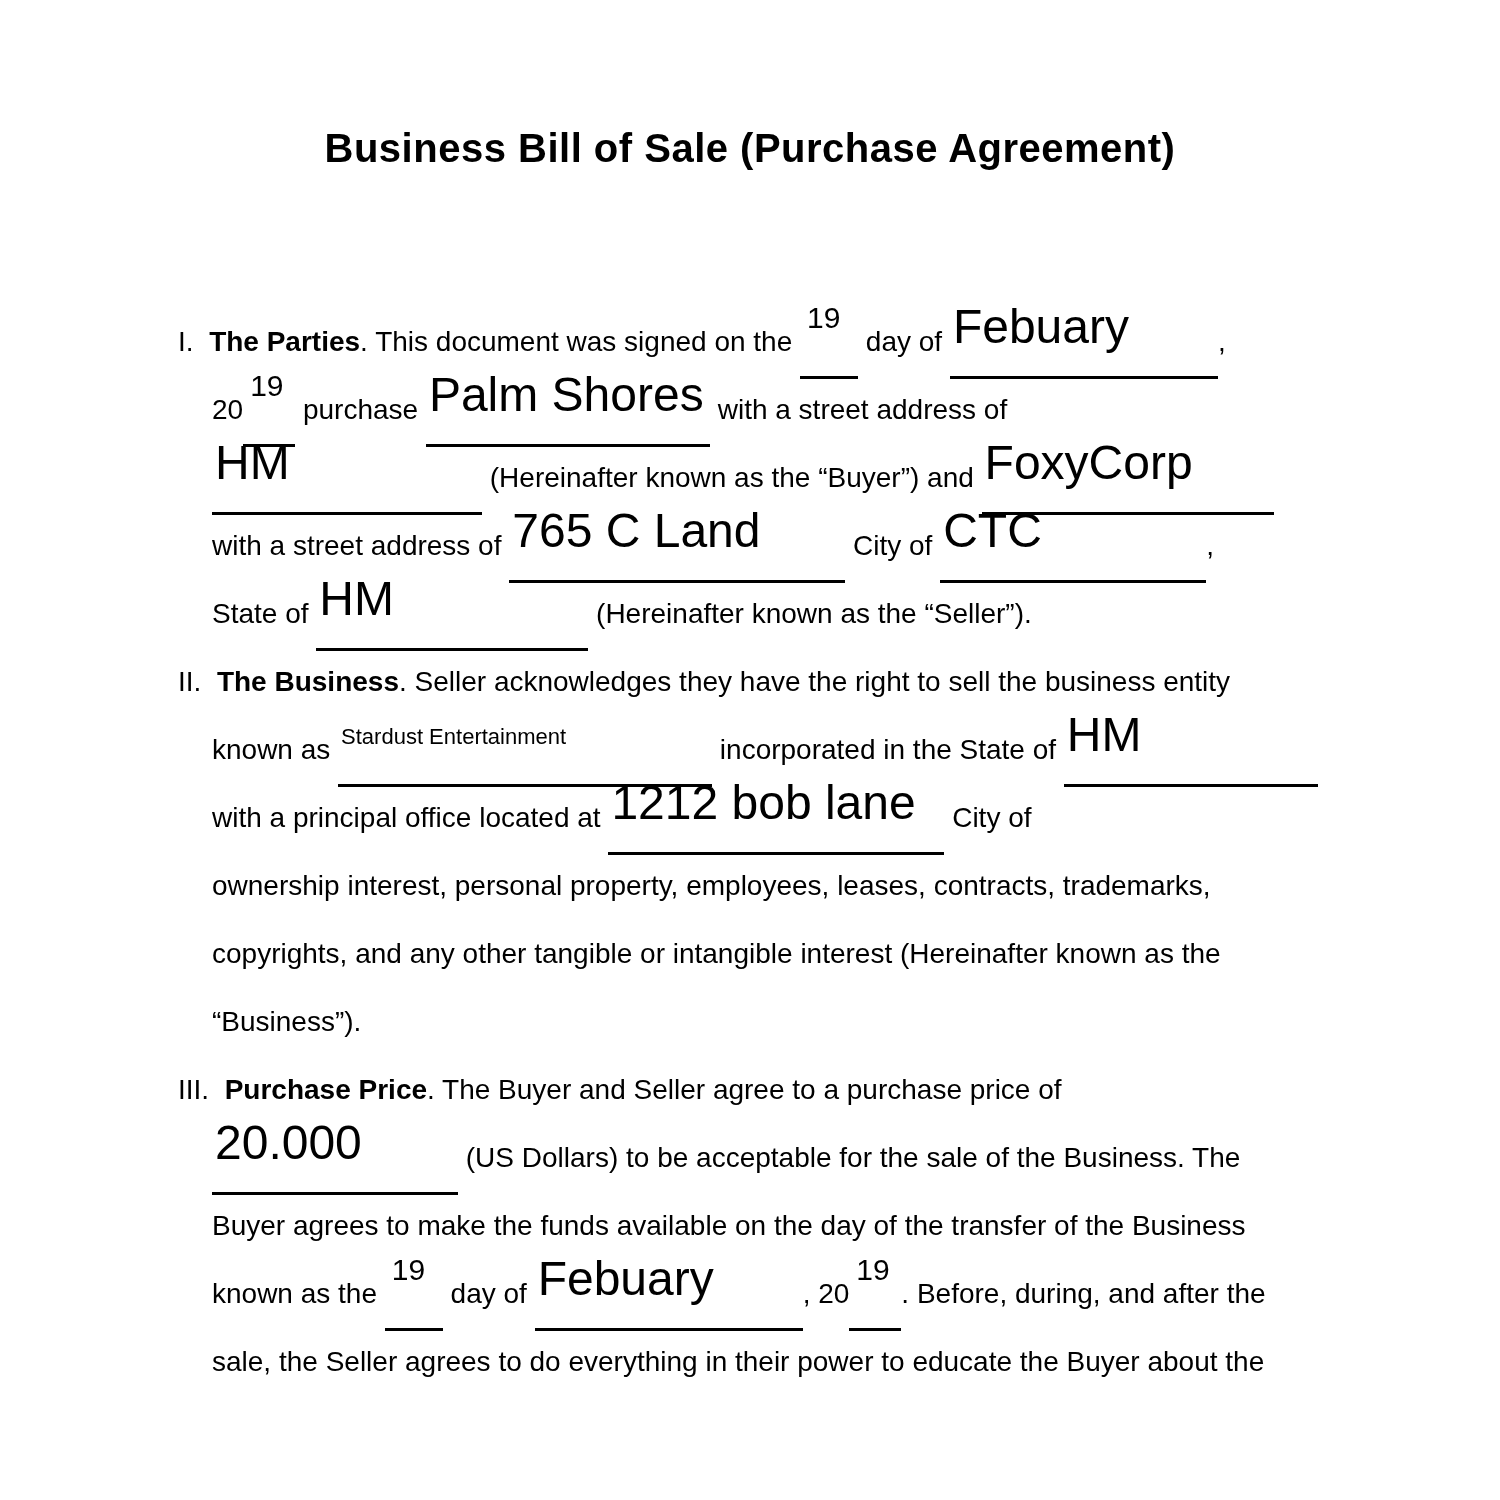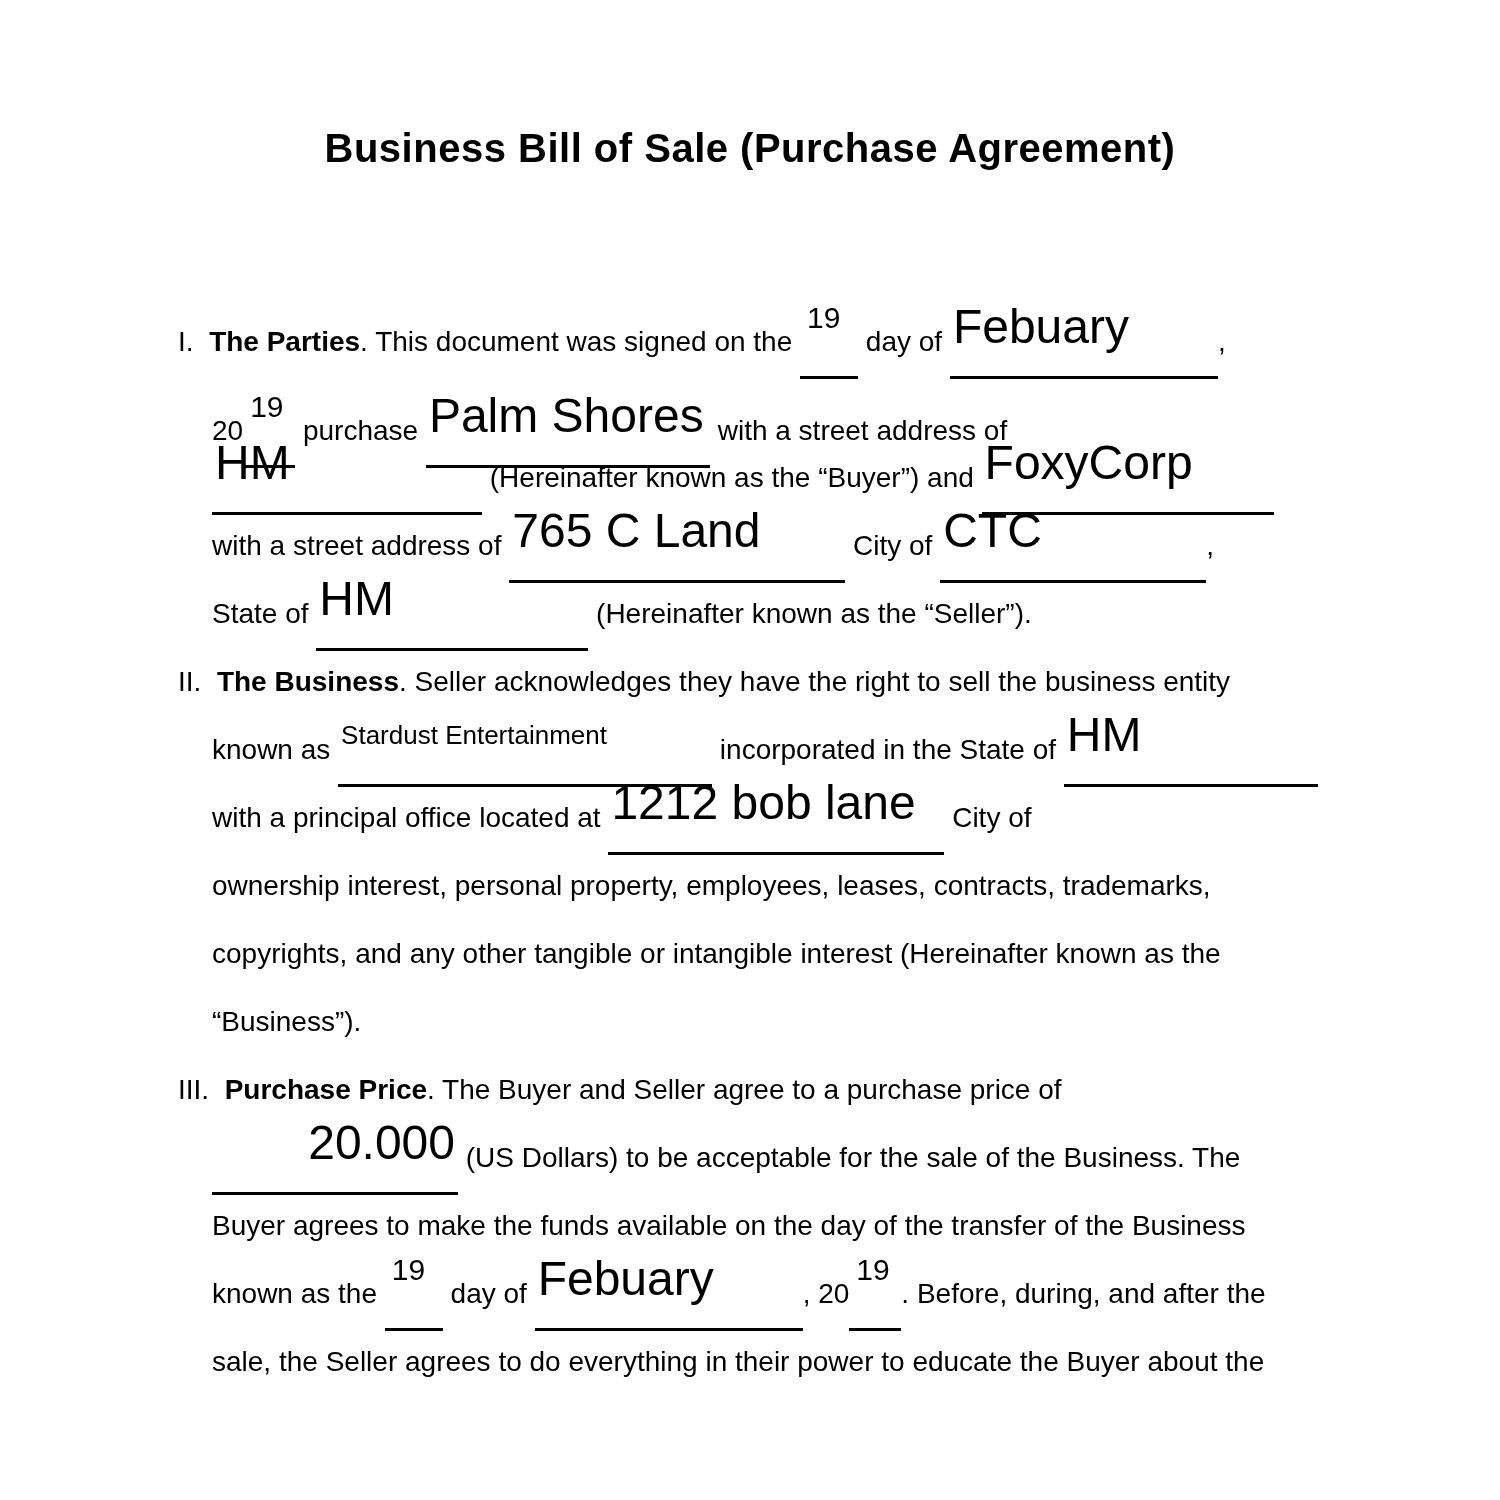--- a/index.html
+++ b/index.html
@@ -48,45 +48,45 @@
   }
   .blank.thick { border-bottom-width: 5px; }
   .fill {
     display: inline-block;
     font-size: 48px;
     line-height: 44px;
     position: relative;
     top: -8px;
     white-space: pre;
   }
-  .fill.small { font-size: 26px; top: -15px; }
+  .fill.small { font-size: 22px; top: -15px; }
   .fill.sup   { font-size: 30px; top: -23px; padding-left: 4px; }
 </style>
 </head>
 <body>
 
 <div class="page">
   <h1 class="title">Business Bill of Sale (Purchase Agreement)</h1>
   <div class="doc">
       <div class="para">
         <div class="line"><span class="t">I.&nbsp; </span><span class="bold">The Parties</span><span class="t">. This document was signed on the </span><span class="blank" style="min-width: 52px;"><span class="fill sup">19</span></span><span class="t"> day of </span><span class="blank" style="min-width: 262px;"><span class="fill">Febuary</span></span><span class="t">,</span></div>
-        <div class="line cont"><span class="t">20</span><span class="blank" style="min-width: 46px;"><span class="fill sup">19</span></span><span class="t"> purchase </span><span class="blank" style="min-width: 278px; margin-top: 21px;"><span class="fill">Palm Shores</span></span><span class="t"> with a street address of</span></div>
+        <div class="line cont"><span class="t">20</span><span class="blank" style="min-width: 46px;"><span class="fill sup">19</span></span><span class="t"> purchase </span><span class="blank" style="min-width: 278px;"><span class="fill">Palm Shores</span></span><span class="t"> with a street address of</span></div>
         <div class="line cont"><span class="blank" style="min-width: 264px;"><span class="fill">HM</span></span><span class="t"> (Hereinafter known as the “Buyer”) and </span><span class="blank" style="min-width: 286px;"><span class="fill">FoxyCorp</span></span></div>
         <div class="line cont"><span class="t">with a street address of </span><span class="blank" style="min-width: 330px;"><span class="fill">765 C Land</span></span><span class="t"> City of </span><span class="blank" style="min-width: 260px;"><span class="fill">CTC</span></span><span class="t">,</span></div>
         <div class="line cont"><span class="t">State of </span><span class="blank" style="min-width: 266px;"><span class="fill">HM</span></span><span class="t"> (Hereinafter known as the “Seller”).</span></div>
       </div>
       <div class="para">
         <div class="line"><span class="t">II.&nbsp; </span><span class="bold">The Business</span><span class="t">. Seller acknowledges they have the right to sell the business entity</span></div>
         <div class="line cont"><span class="t">known as </span><span class="blank" style="min-width: 368px;"><span class="fill small">Stardust Entertainment</span></span><span class="t"> incorporated in the State of </span><span class="blank" style="min-width: 248px;"><span class="fill">HM</span></span></div>
         <div class="line cont"><span class="t">with a principal office located at </span><span class="blank" style="min-width: 330px;"><span class="fill">1212 bob lane</span></span><span class="t"> City of</span></div>
         <div class="line cont"><span class="t">ownership interest, personal property, employees, leases, contracts, trademarks,</span></div>
         <div class="line cont"><span class="t">copyrights, and any other tangible or intangible interest (Hereinafter known as the</span></div>
         <div class="line cont"><span class="t">“Business”).</span></div>
       </div>
       <div class="para">
         <div class="line"><span class="t">III.&nbsp; </span><span class="bold">Purchase Price</span><span class="t">. The Buyer and Seller agree to a purchase price of</span></div>
-        <div class="line cont"><span class="blank" style="min-width: 240px; text-align: right;"><span class="fill">20.000</span></span><span class="t"> (US Dollars) to be acceptable for the sale of the Business. The</span></div>
+        <div class="line cont"><span class="blank" style="min-width: 240px;"><span class="fill">20.000</span></span><span class="t"> (US Dollars) to be acceptable for the sale of the Business. The</span></div>
         <div class="line cont"><span class="t">Buyer agrees to make the funds available on the day of the transfer of the Business</span></div>
         <div class="line cont"><span class="t">known as the </span><span class="blank" style="min-width: 52px;"><span class="fill sup">19</span></span><span class="t"> day of </span><span class="blank" style="min-width: 262px;"><span class="fill">Febuary</span></span><span class="t">, 20</span><span class="blank" style="min-width: 46px;"><span class="fill sup">19</span></span><span class="t">. Before, during, and after the</span></div>
         <div class="line cont"><span class="t">sale, the Seller agrees to do everything in their power to educate the Buyer about the</span></div>
       </div>
     </div>
 </div>
 
 </body></html>

